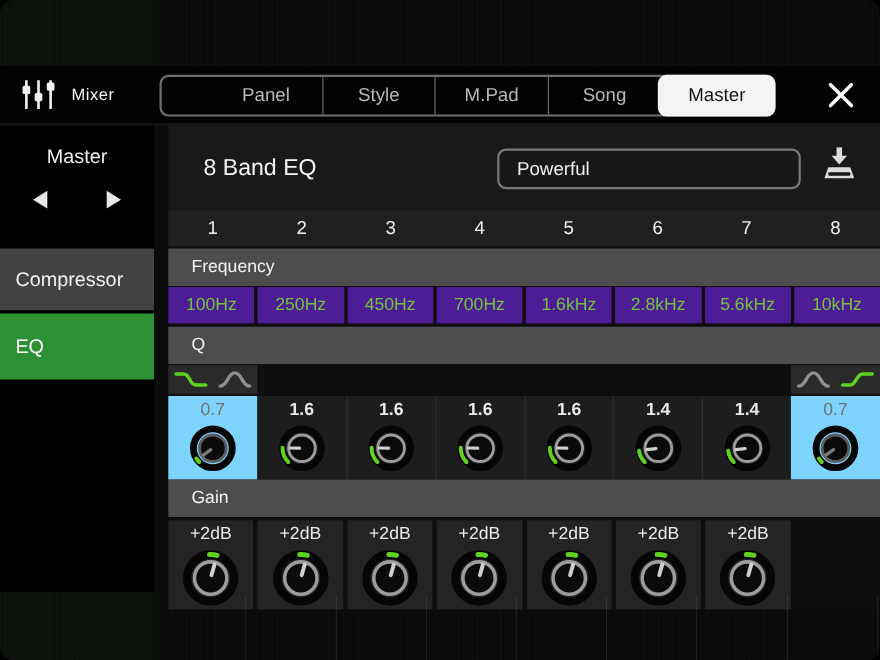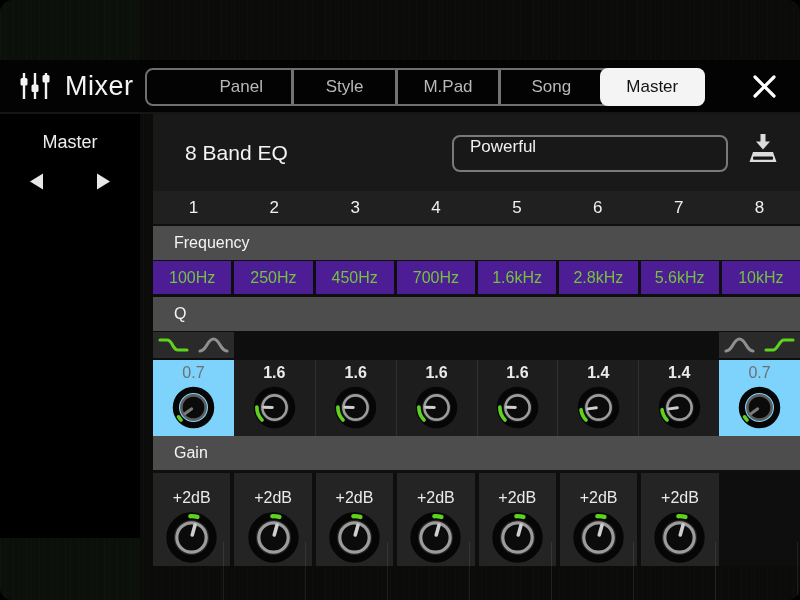--- a/index.html
+++ b/index.html
@@ -23,25 +23,25 @@
     content:""; position:absolute; left:142px; right:0; bottom:0; height:58px;
     background: repeating-linear-gradient(90deg, transparent 0 81px, rgba(255,255,255,0.08) 81px 82px);
     pointer-events:none;
   }
 
   .dialog { position:absolute; left:0; top:60px; width:800px; height:480px; }
 
   
   .topbar { position:relative; height:54px; background:#030303; border-bottom:2px solid #161616; display:flex; align-items:center; }
   .title-wrap { display:flex; align-items:center; gap:13px; padding-left:18px; }
-  .win-title { color:#f4f4f4; font-size:27px; letter-spacing:0.5px; }
+  .win-title { color:#f4f4f4; font-size:15px; letter-spacing:0.5px; }
   .tabs { position:absolute; left:145px; top:8px; width:560px; height:38px; display:flex;
           border:2px solid #6f6f6f; border-radius:8px; }
   .tab { flex:1 1 0; display:flex; align-items:center; justify-content:center;
-         color:#b8b8b8; font-size:17px; border-left:3px solid #737373; background:transparent; cursor:default; }
+         color:#b8b8b8; font-size:17px; border-left:1px solid #737373; background:transparent; cursor:default; }
   .tab:first-child { border-left:none;padding-left:44px; }
   .tab.active { background:#f4f4f4; color:#141414; border-radius:8px; margin:-2px; border-left:none; flex:1.05 1 0; }
   .close-btn { margin-left:auto; margin-right:15px; width:42px; height:42px; display:flex; align-items:center; justify-content:center;
                background:none; border:none; }
 
   
   .dlg-body { display:flex; height:424px; }
 
   .sidebar { width:140px; background:#000; display:flex; flex-direction:column; flex:none; }
   .sb-head { height:112px; flex:none; }
@@ -51,21 +51,21 @@
   .sb-item { height:56px; flex:none; background:#434343; color:#f1f1f1; font-size:18px;
              display:flex; align-items:center; padding-left:14px; margin-bottom:3px; }
   .sb-item.active { background:var(--accent-green,#2e9035); height:60px; color:#fff; }
 
   .content { flex:1 1 auto; margin-left:13px; background:#0e0e0e; display:flex; flex-direction:column; }
 
   .c-head { position:relative; height:77px; flex:none; background:#191919; display:flex; align-items:center; }
   .eq-title { color:#f4f4f4; font-size:21px; font-weight:normal; margin-left:32px; }
   .preset { position:absolute; right:72px; top:21px; width:276px; height:37px;
             border:2px solid #7a7a7a; border-radius:8px; background:#181818;
-            display:flex; padding-left:16px; color:#f0f0f0; font-size:17px; }
+            display:flex; align-items:center; padding-left:16px; color:#f0f0f0; font-size:17px; }
   .save-btn { position:absolute; right:19px; top:17px; background:none; border:none; line-height:0; }
 
   .num-row { height:33px; flex:none; background:#202020; display:grid; grid-template-columns:repeat(8,1fr); margin-bottom:2px; }
   .num-cell { display:flex; align-items:center; justify-content:center; color:#f0f0f0; font-size:17px; }
 
   .row-strip { height:34px; flex:none; background:#4d4d4d; color:#f4f4f4; font-size:16px;
                display:flex; align-items:center; padding-left:21px; margin-bottom:1px; }
 
   .freq-row { height:33px; flex:none; display:grid; grid-template-columns:repeat(8,1fr); gap:3px; margin-bottom:3px; }
   .freq-cell { background:#4c1d95; color:var(--value-green,#74c33e); font-size:16px;
@@ -77,21 +77,21 @@
   .icon-strip span { line-height:0; }
   .knob-cell { flex:1 1 auto; background:#7dd3fc; display:flex; flex-direction:column; align-items:center; }
   .q-mid { grid-column:2 / 8; margin-top:28px; background:#1d1d1d; display:grid; grid-template-columns:repeat(6,1fr);font-weight:bold; }
   .q-cell { display:flex; flex-direction:column; align-items:center; border-left:1px solid #303030; }
   .q-cell:first-child { border-left:none; }
   .knob-val { font-size:16px; color:#eaeaea; margin-top:3px; line-height:20px; }
   .dim .knob-val { color:#6f6f6f; }
   .knob-wrap { line-height:0; margin-top:1px; }
 
   .gain-row { flex:1 1 auto; display:grid; grid-template-columns:repeat(8,1fr); gap:4px; background:#0e0e0e; margin-top:2px; }
-  .gain-cell { background:#242424; display:flex; flex-direction:column; align-items:center; padding-top:12px; }
+  .gain-cell { background:#242424; display:flex; flex-direction:column; align-items:center; padding-top:0; }
 </style>
 </head>
 <body>
 
 <div class="stage">
   <div class="dialog">
 
     <header class="topbar">
       <div class="title-wrap">
         <span style="line-height:0">
@@ -144,20 +144,24 @@
             </button>
             <button>
               <span style="line-height:0">
                 <svg width="21" height="19" viewBox="0 0 21 19">
                     <polygon points="5,1.5 5,17.5 18,9.5" fill="#e8e8e8"></polygon>
                   </svg>
               </span>
             </button>
           </div>
         </div>
+        <div id="sb-items">
+            <div class="sb-item">Compressor</div>
+            <div class="sb-item active">EQ</div>
+          </div>
       </aside>
 
       <main class="content">
         <div class="c-head">
           <h1 class="eq-title">8 Band EQ</h1>
           <div class="preset">
             <span>Powerful</span>
           </div>
           <button class="save-btn">
             <span style="line-height:0">

